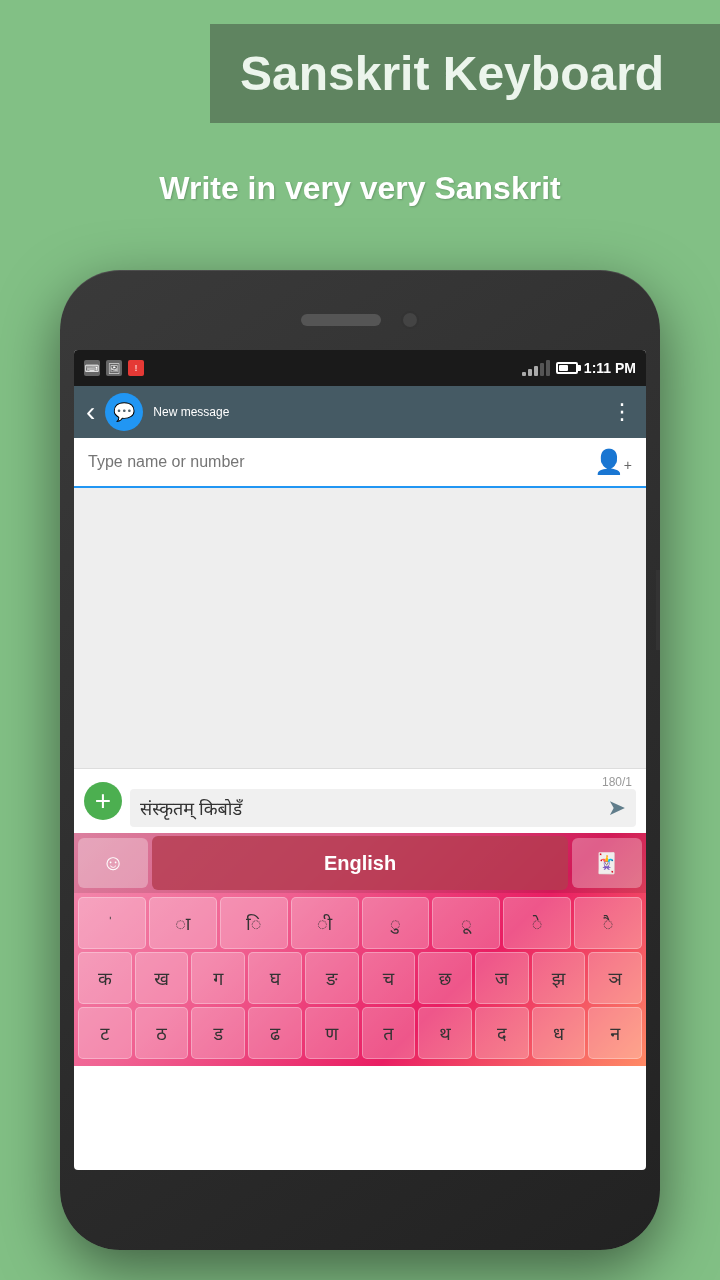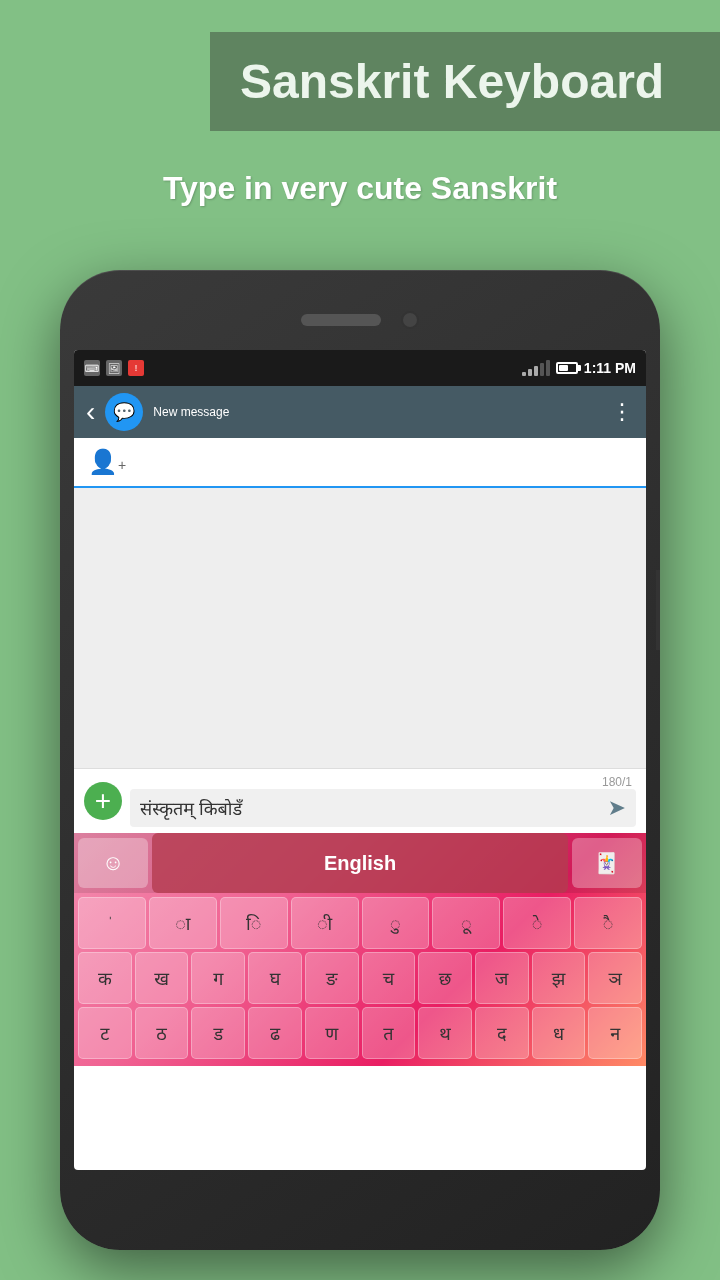--- a/index.html
+++ b/index.html
@@ -15,21 +15,21 @@
 
     .bg {
       width: 100%;
       height: 100%;
       background-color: #82c085;
       position: relative;
     }
 
     .title-banner {
       position: absolute;
-      top: 32px;
+      top: 24px;
       left: 210px;
       right: 0;
       background-color: #5a7a5a;
       padding: 22px 30px;
       opacity: 0.85;
     }
 
     .title-text {
       color: white;
       font-size: 48px;
@@ -339,21 +339,21 @@
       align-items: center;
       justify-content: center;
       color: white;
       font-size: 22px;
       cursor: pointer;
       flex-shrink: 0;
     }
 
     .kbd-english-btn {
       flex: 1;
-      height: 60px;
+      height: 54px;
       background: rgba(180,60,80,0.8);
       border-radius: 6px;
       display: flex;
       align-items: center;
       justify-content: center;
       color: white;
       font-size: 20px;
       font-weight: bold;
       cursor: pointer;
     }
@@ -423,21 +423,21 @@
   </style>
 </head>
 <body>
 
 <div class="bg">
 
   <div class="title-banner">
     <span class="title-text">Sanskrit Keyboard</span>
   </div>
 
-  <div class="subtitle">Type in very cute Sanskrit</div>
+  <div class="subtitle">Write in very very Sanskrit</div>
 
   <div class="phone">
 
     <div class="phone-top-bar">
       <div class="speaker-slot"></div>
       <div class="camera-dot"></div>
     </div>
 
     <div class="phone-side-btn"></div>
 
@@ -467,20 +467,21 @@
       <div class="app-bar">
         <span class="back-btn" style="font-size:28px; color:white;">‹</span>
         <div class="app-icon-circle">
           <span style="font-size:18px;">💬</span>
         </div>
         <span class="app-title">New message</span>
         <span class="menu-dots">⋮</span>
       </div>
 
       <div class="to-field">
+        <input class="to-input" type="text" placeholder="Type name or number" style="">
         <div class="contact-add-icon">
           <span>👤</span><span style="font-size:14px;">+</span>
         </div>
       </div>
 
       <div class="compose-area" style="min-height:280px;"></div>
 
       <div class="bottom-bar" style="position:relative;">
         <div class="add-btn">
           <span style="font-size:28px; line-height:1;">+</span>

